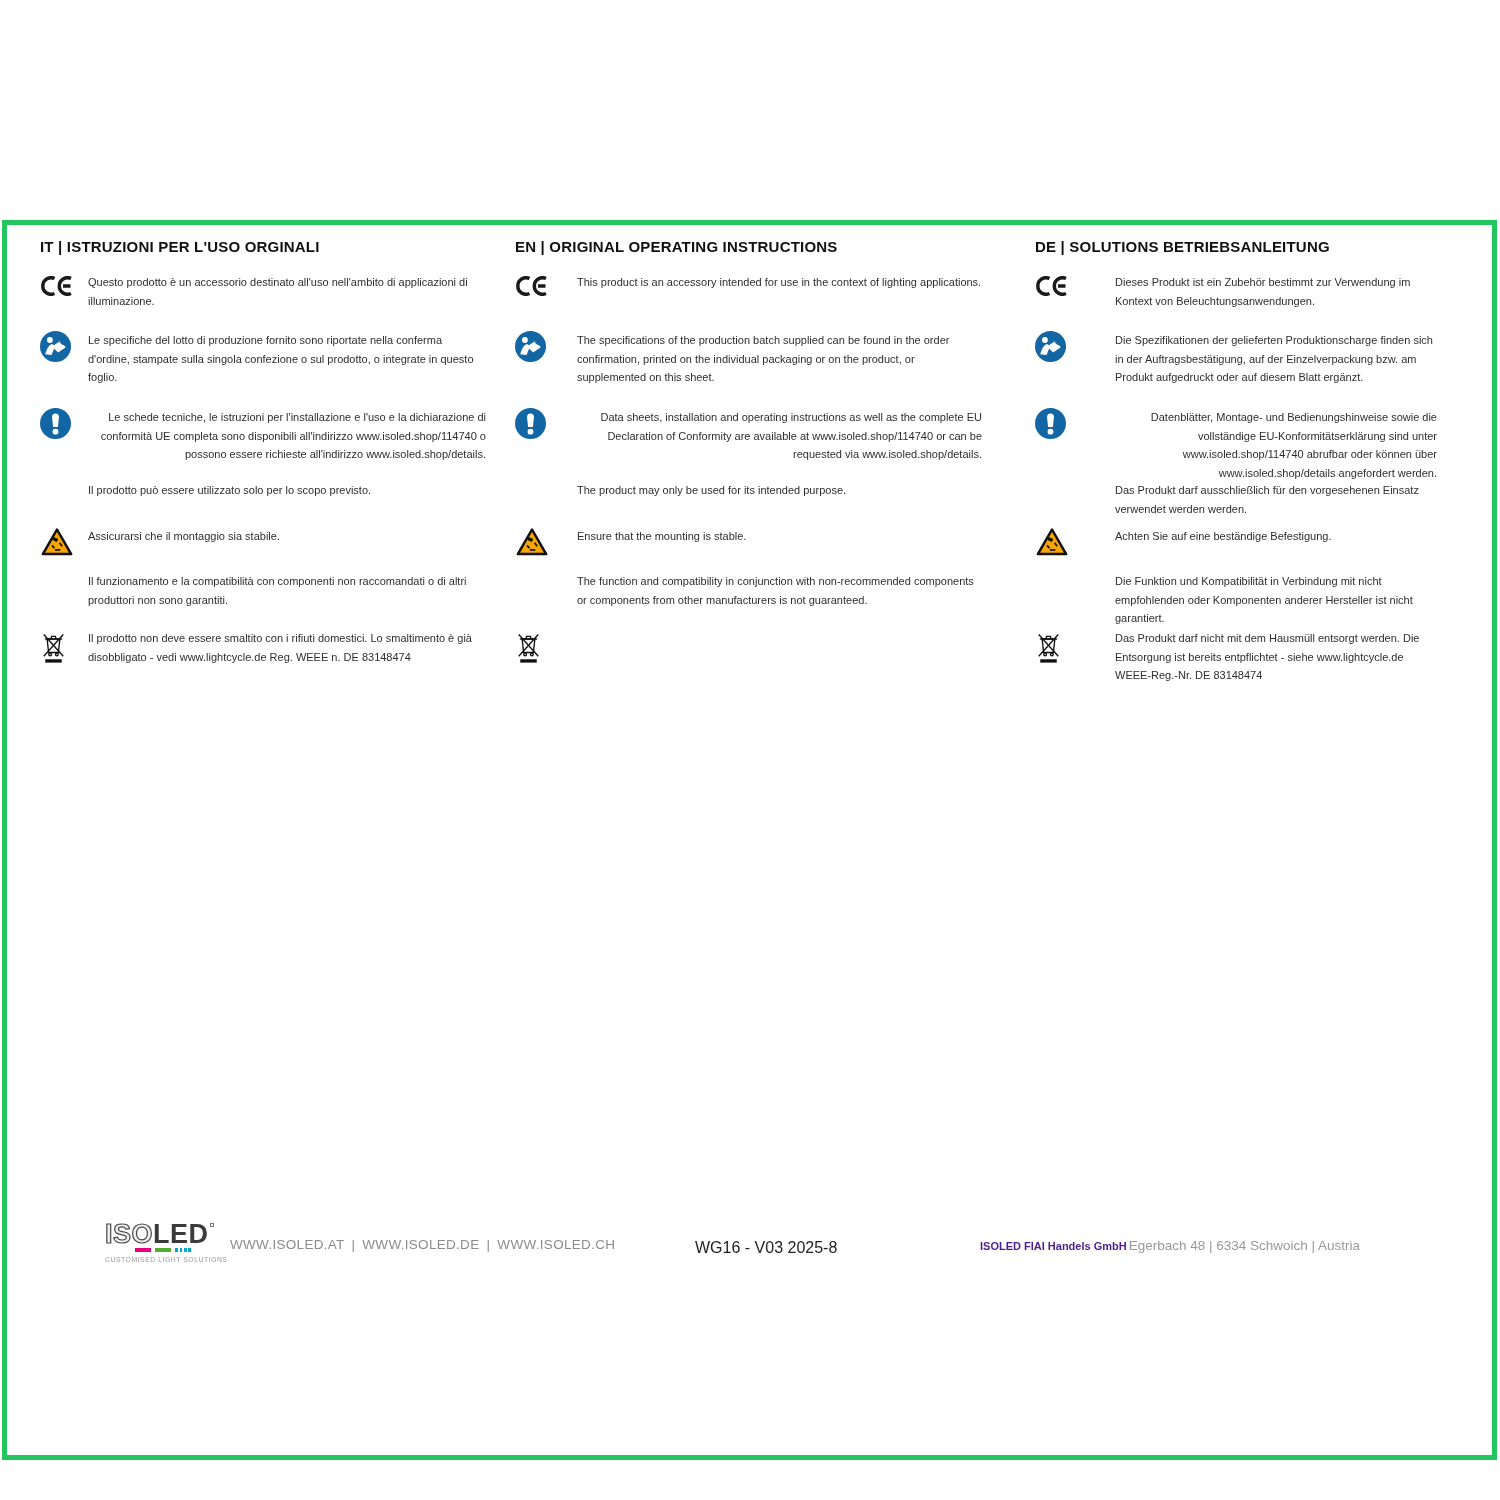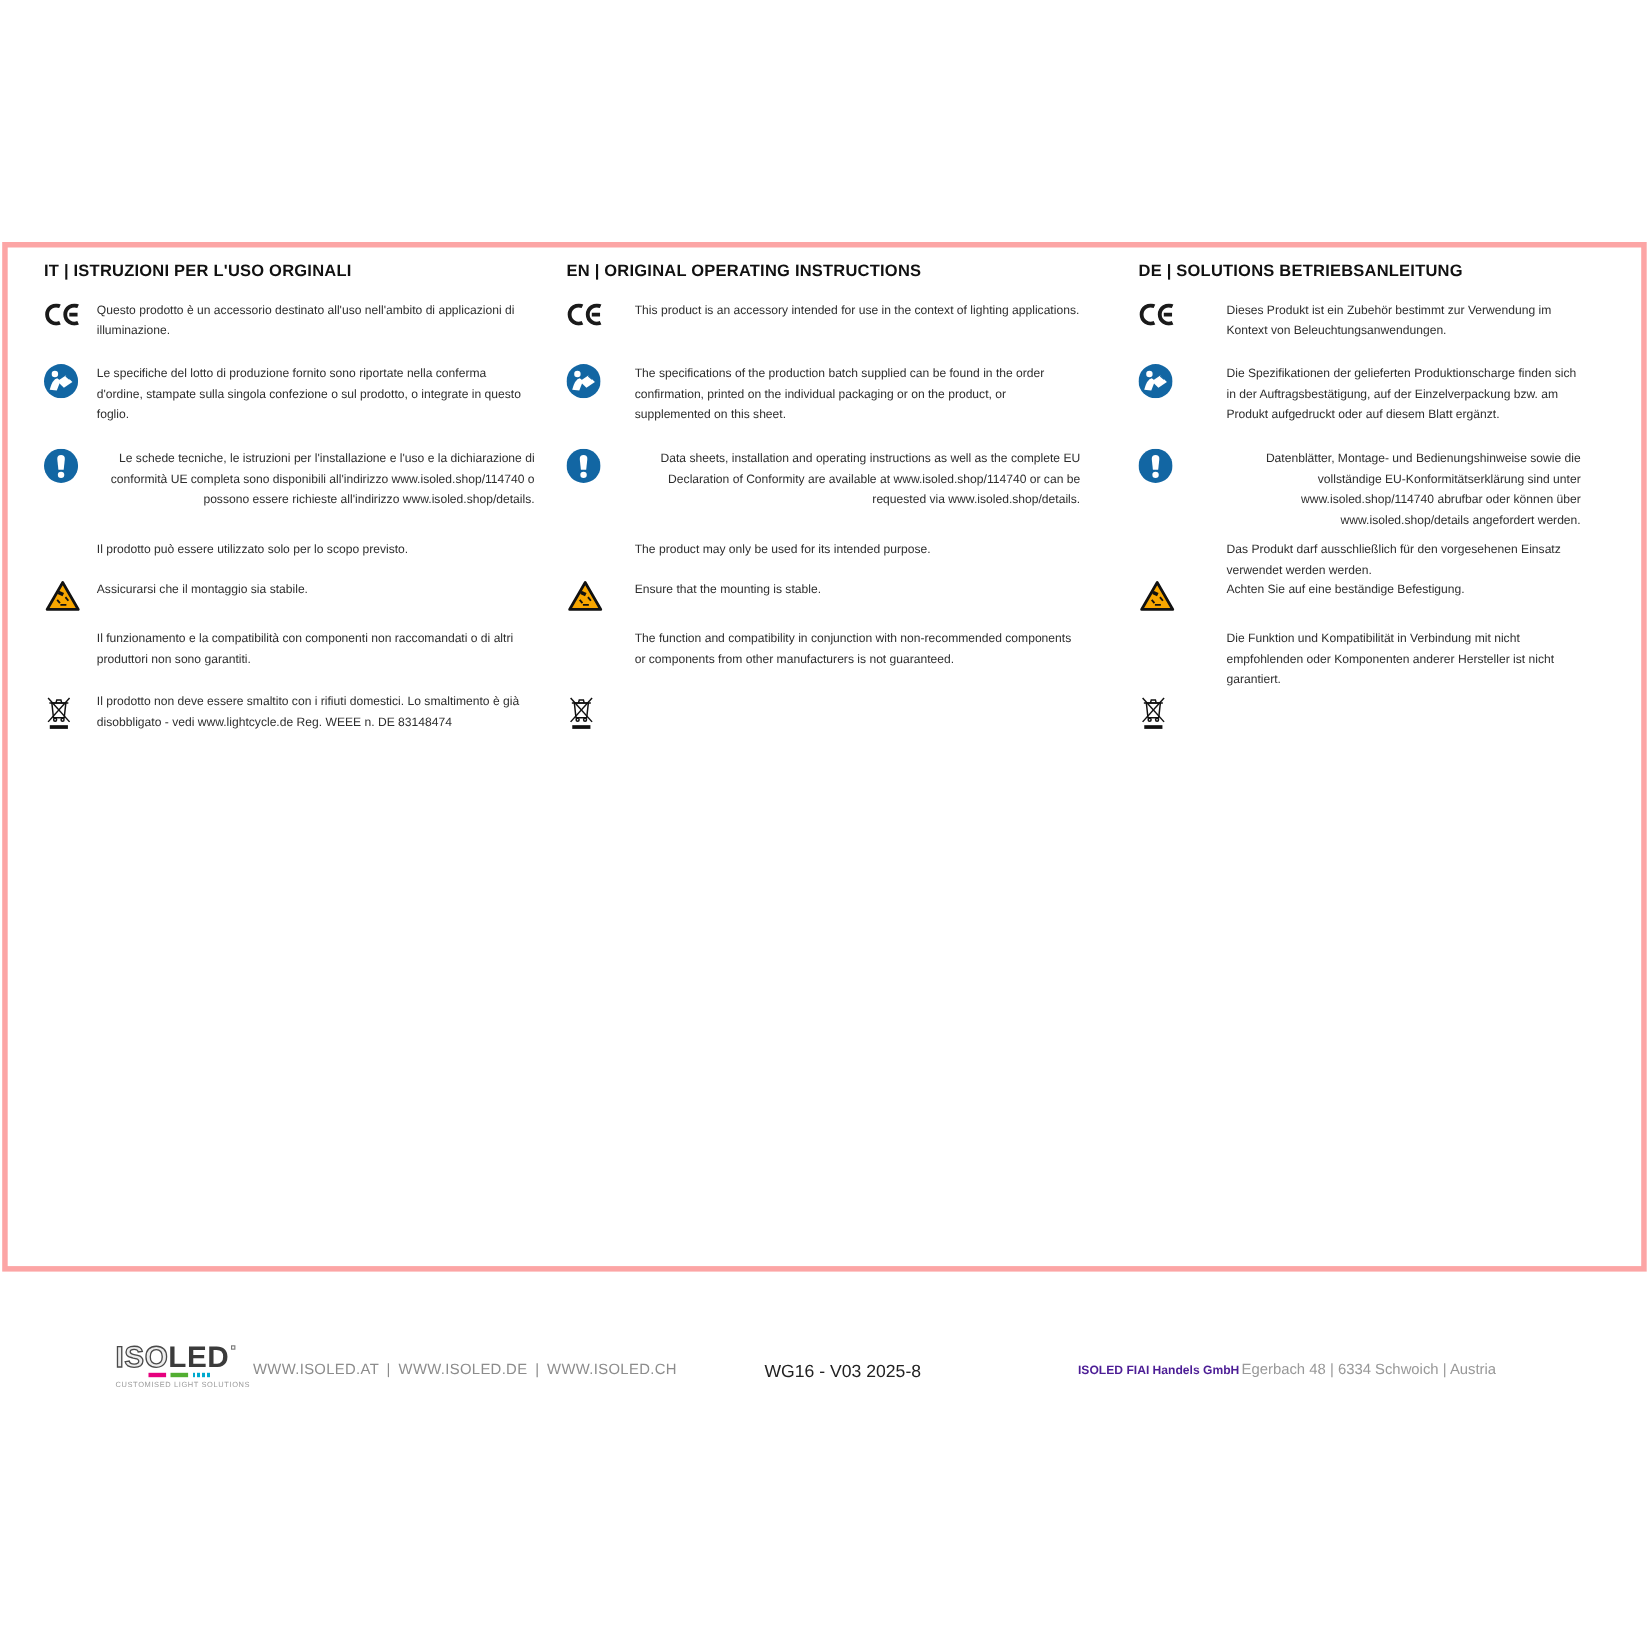--- a/index.html
+++ b/index.html
@@ -1,37 +1,37 @@
 <!DOCTYPE html>
 <html><head>
 <meta charset="utf-8">
 <style>
   * { margin:0; padding:0; box-sizing:border-box; }
   html,body { width:1500px; height:1500px; background:#ffffff; }
   body { font-family:"Liberation Sans", sans-serif; color:#2e2e2e; position:relative; }
 
   .frame {
-    position:absolute; left:2px; top:220px; width:1495px; height:936px;
-    border:5px solid #fca5a5; background:#fff;
+    position:absolute; left:2px; top:220px; width:1495px; height:1240px;
+    border:5px solid #22c55e; background:#fff;
   }
 
   .col { position:absolute; top:0; height:100%; }
   .col-it { left:33px;  width:446px; }
   .col-en { left:508px; width:467px; }
   .col-de { left:1028px; width:402px; }
 
   .col-header {
     position:absolute; top:13px; left:0;
     font-size:15px; font-weight:bold; color:#111; letter-spacing:0.2px;
     white-space:nowrap;
   }
 
   .block { position:absolute; left:0; right:0; display:flex; align-items:flex-start; }
   .r1 { top:48px; }  .r2 { top:106px; } .r3 { top:183px;text-align:right; }
-  .r4 { top:266px; } .r5 { top:302px; } .r6 { top:347px; } .r7 { top:404px; }
+  .r4 { top:256px; } .r5 { top:302px; } .r6 { top:347px; } .r7 { top:404px; }
 
   .icn { flex:0 0 auto; display:block; }
   .col-it .icn { width:48px; }
   .col-en .icn { width:62px; }
   .col-de .icn { width:80px; }
   .icn svg { display:block; }
   .icn.ce svg { margin-top:3px; }
 
   .txt { font-size:11px; line-height:18.5px; color:#2e2e2e; }
   .col-it .txt { width:398px; }
@@ -275,20 +275,21 @@
       <line x1="6.5" y1="13" x2="29.5" y2="13"></line>
       <path d="M14.5 13 L15.5 9.5 L20.5 9.5 L21.5 13"></path>
       <circle cx="13.5" cy="33.5" r="1.8"></circle>
       <circle cx="22.5" cy="33.5" r="1.8"></circle>
       <line x1="5" y1="7" x2="31" y2="36"></line>
       <line x1="31" y1="7" x2="5" y2="36"></line>
     </g>
     <rect x="7" y="40" width="22" height="4.5" fill="#111"></rect>
   </svg>
         </span>
+      <p class="txt">Das Produkt darf nicht mit dem Hausmüll entsorgt werden. Die Entsorgung ist bereits entpflichtet - siehe www.lightcycle.de WEEE-Reg.-Nr. DE 83148474</p>
     </div>
   </section>
 
   <div class="footer-logo">
     <div class="logo-word"><span class="logo-iso">ISO</span><span class="logo-led">LED</span><span class="logo-tm"></span></div>
     <div class="logo-bars">
       <span class="bar bar-pink"></span>
       <span class="bar bar-green"></span>
       <span class="bar bar-blue"></span>
     </div>

